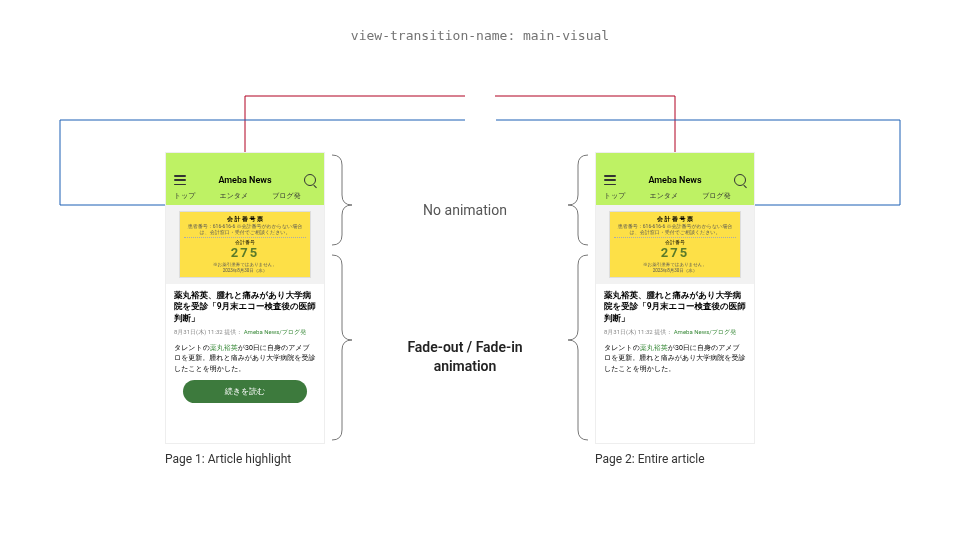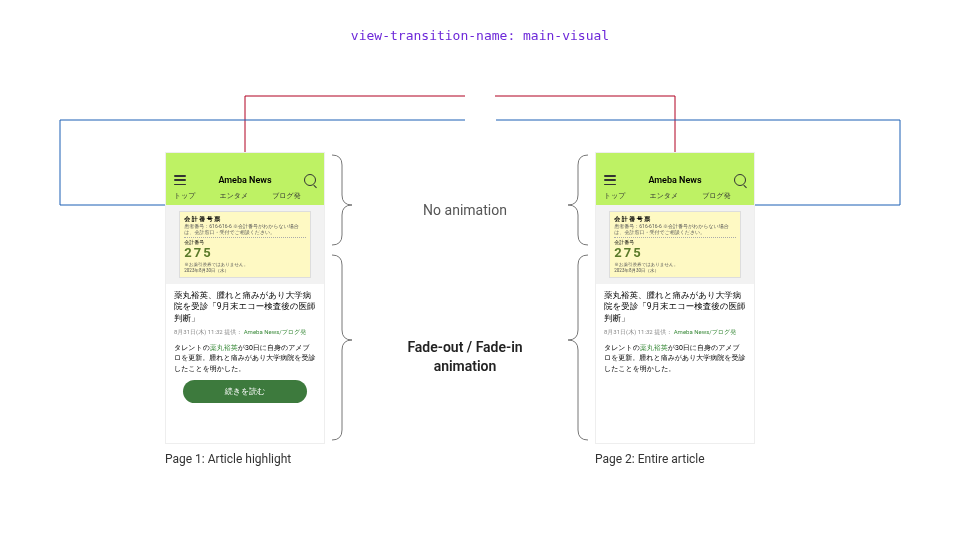--- a/index.html
+++ b/index.html
@@ -1,40 +1,40 @@
 <!DOCTYPE html>
 <html><head>
 <meta charset="utf-8">
 <style>
   *{box-sizing:border-box;margin:0;padding:0}
   body{font-family:-apple-system,"Segoe UI",Roboto,sans-serif;background:#fff;width:960px;height:540px;position:relative}
   svg.overlay{position:absolute;top:0;left:0;width:960px;height:540px;pointer-events:none}
   .labels{position:absolute;top:24px;left:0;width:100%;text-align:center;font-family:"SFMono-Regular",Consolas,monospace;font-size:13px;line-height:1.8}
   .lbl-header{color:#b00020}
-  .lbl-visual{color:#6d28d9}
+  .lbl-visual{color:#737373}
   .phone{position:absolute;width:160px;height:292px;background:#fff;border:1px solid #eee;font-size:8px;overflow:hidden}
   .p1{left:165px;top:152px}
   .p2{left:595px;top:152px}
   .ph-header{background:#bef264;padding:21px 8px 4px}
   .ph-top{display:flex;align-items:center;justify-content:space-between}
   .hamburger{width:12px;height:10px;display:flex;flex-direction:column;justify-content:space-between}
   .hamburger span{height:1.5px;background:#333;border-radius:1px}
   .brand{font-weight:600;font-size:9px}
   .search{width:12px;height:12px;border:1.3px solid #333;border-radius:50%;position:relative}
   .search:after{content:"";position:absolute;width:4px;height:1.3px;background:#333;bottom:-2px;right:-2px;transform:rotate(45deg)}
   .tabs{display:flex;gap:24px;margin-top:5px;font-size:7px;color:#333;white-space:nowrap;overflow:hidden}
   .visual{background:#f2f2f2;padding:6px;display:flex;justify-content:center}
-  .ticket{background:#fef9c3;border:1px solid #ddd;width:90%;padding:3px 4px;font-size:6px;text-align:left;line-height:1.3}
+  .ticket{background:#fde047;border:1px solid #ddd;width:90%;padding:3px 4px;font-size:6px;text-align:center;line-height:1.3}
   .ticket .title{font-weight:600}
   .ticket .sub{font-size:5px;color:#555;border-bottom:1px dotted #aaa;padding-bottom:1px;margin-bottom:1px}
   .ticket .lab{font-size:5px}
   .ticket .num{font-size:13px;font-weight:700;color:#5a7a2a;letter-spacing:2px}
   .ticket .note{font-size:4.5px;color:#555}
   .body{padding:6px 8px}
-  .art-title{font-weight:400;font-size:8.5px;line-height:1.35;margin-bottom:4px}
+  .art-title{font-weight:700;font-size:8.5px;line-height:1.35;margin-bottom:4px}
   .meta{font-size:6px;color:#888;margin-bottom:6px}
   .meta .src{color:#3a8a3a}
   .excerpt{font-size:7px;line-height:1.45;margin-bottom:6px}
   .excerpt .link{color:#3a8a3a;}
   .pill{background:#3d7a3d;color:#fff;text-align:center;font-size:8px;padding:6px 0;border-radius:18px;width:88%;margin:4px auto 0}
   .caption{position:absolute;font-size:12px;color:#333}
   .cap1{left:165px;top:452px}
   .cap2{left:595px;top:452px}
   .mid{position:absolute;left:356px;width:218px;text-align:center;font-size:14px;color:#555}
   .mid.noanim{top:202px}

